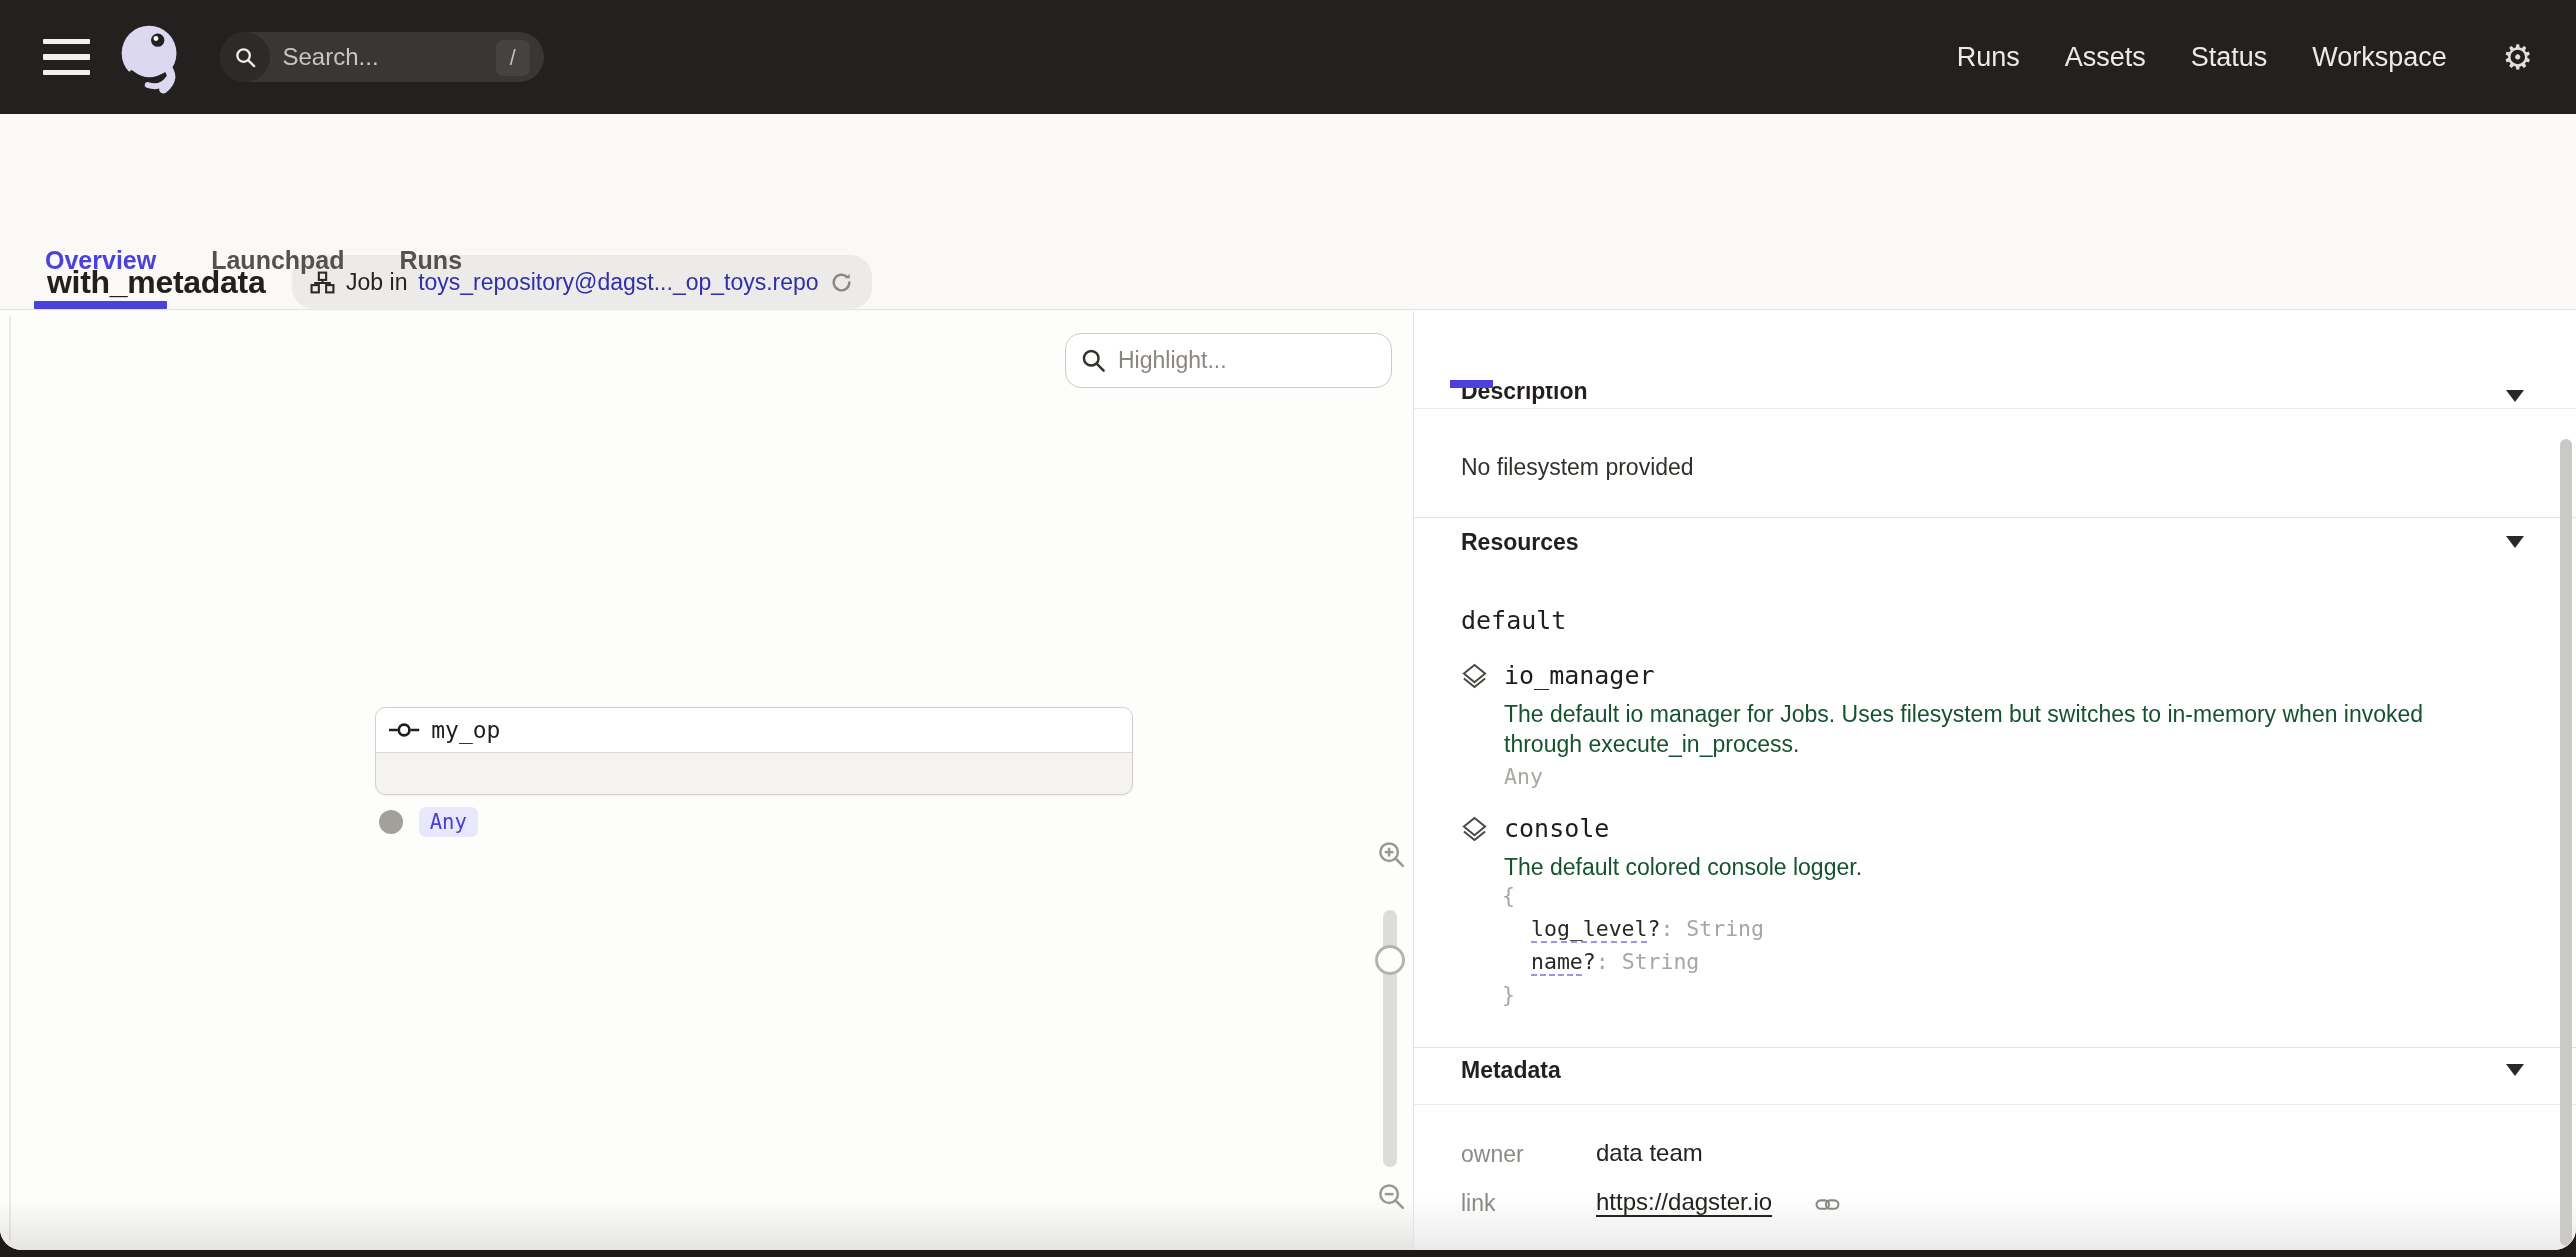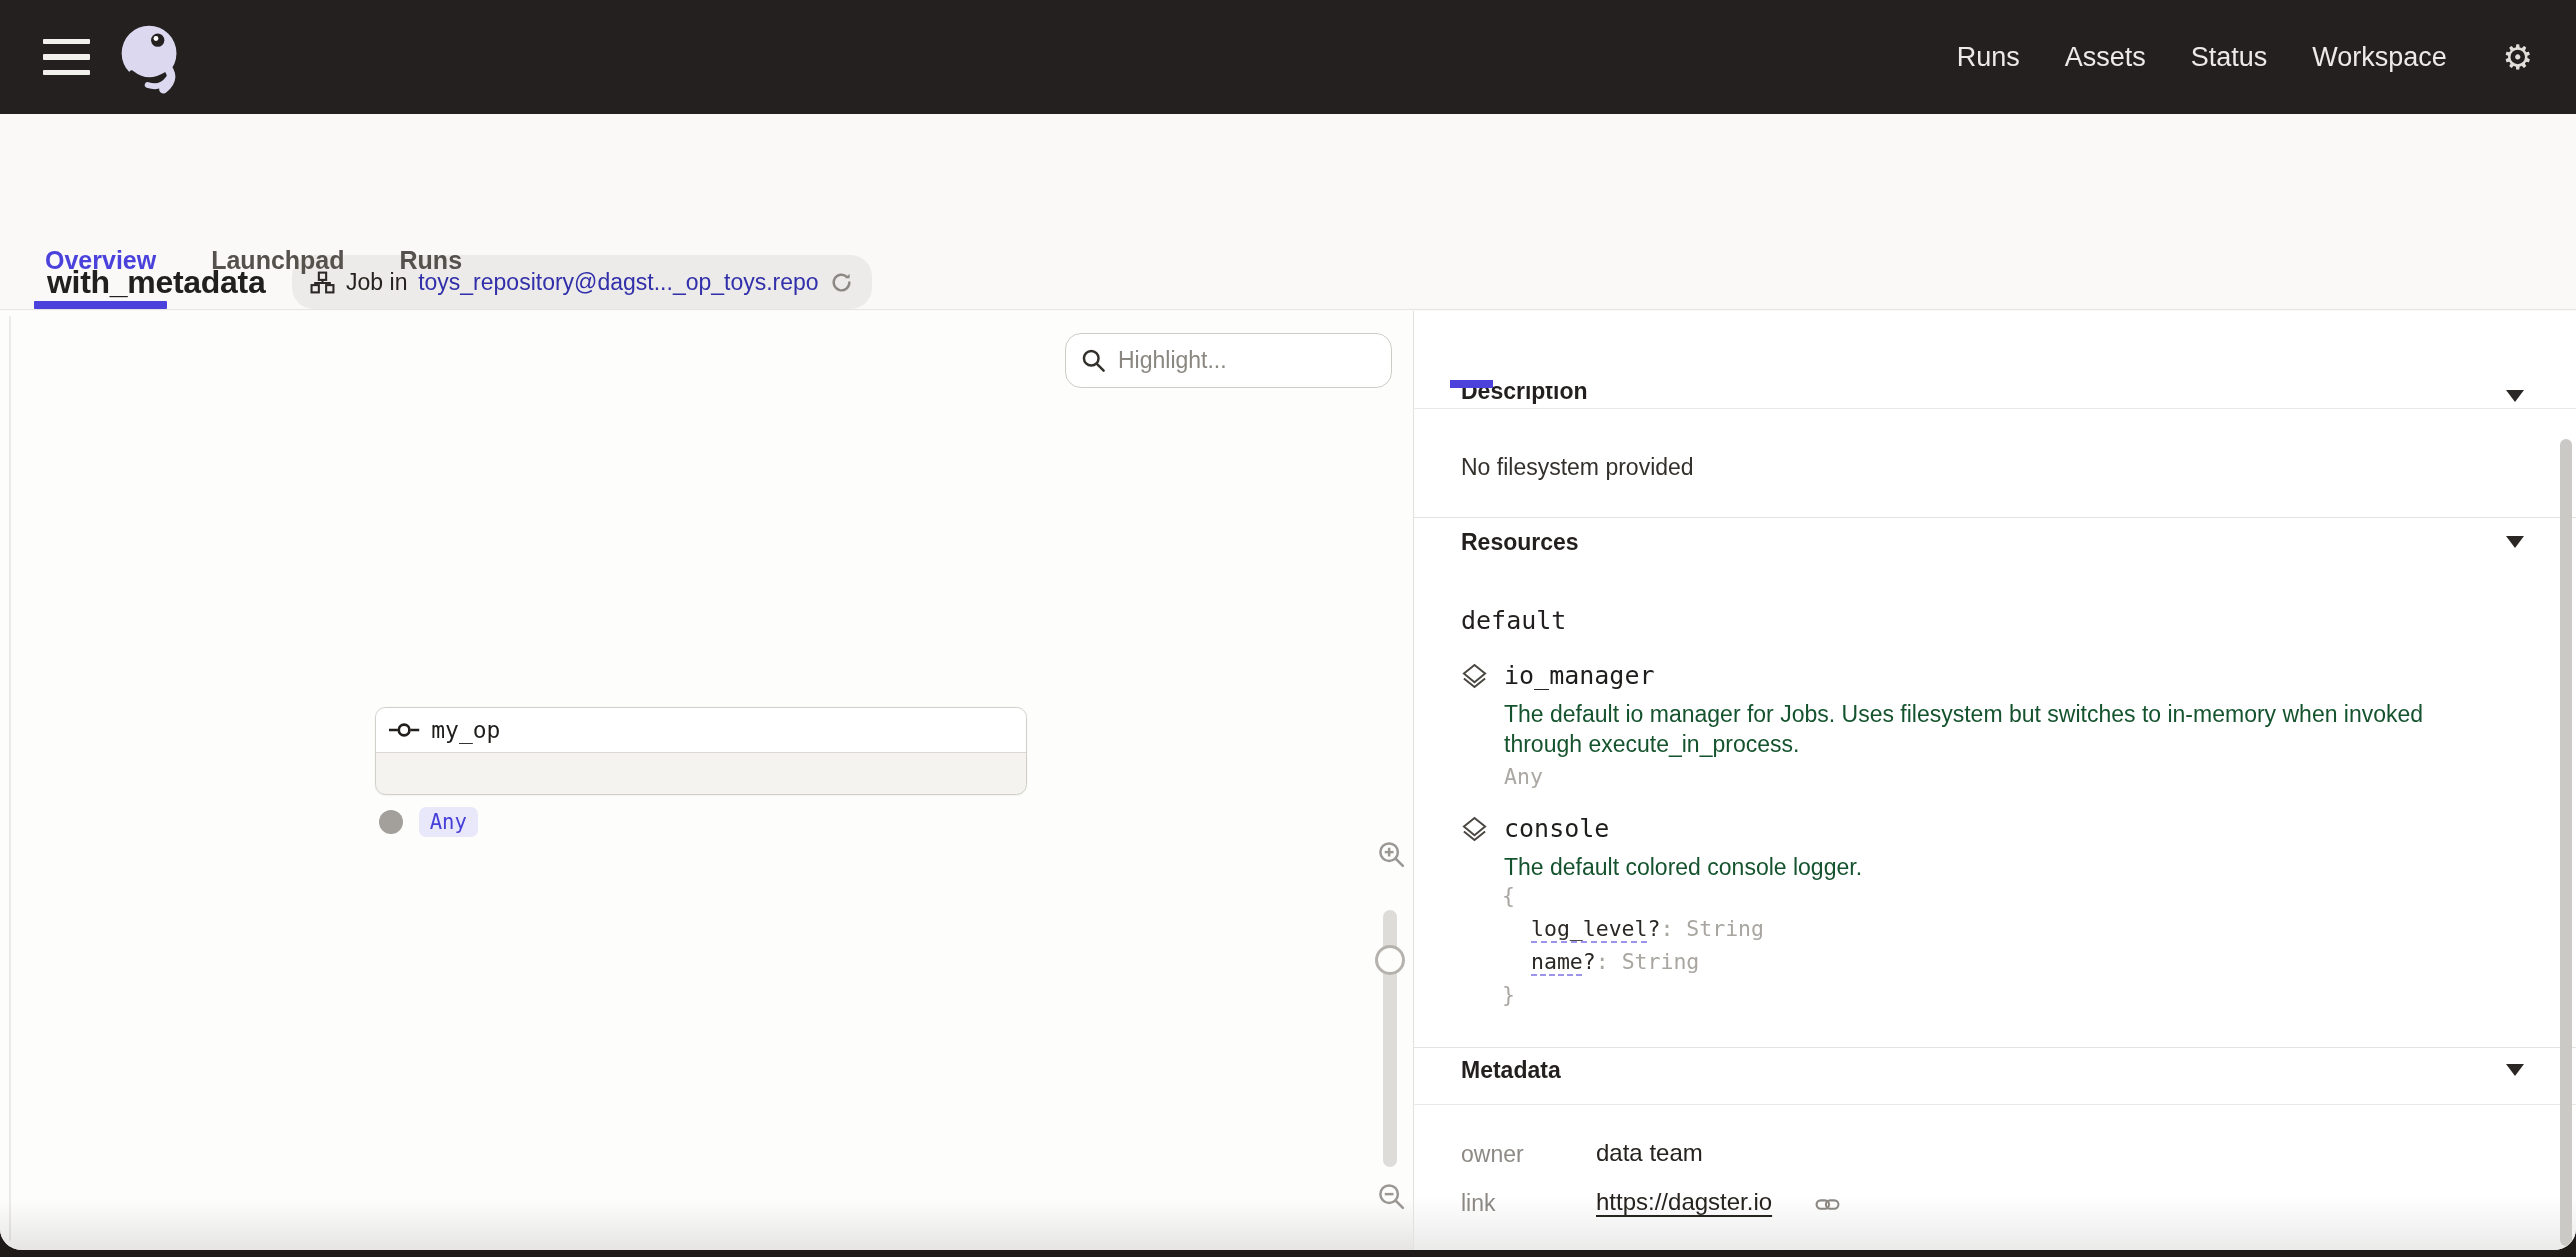--- a/index.html
+++ b/index.html
@@ -47,21 +47,21 @@
   .opsubset { position:absolute; left:34px; top:19px; width:621px; height:54px; background:#fff;
               border:1.8px solid #CFCCC7; border-radius:14.3px; display:flex; align-items:center; padding:0 16px; gap:14.3px;
               box-shadow:0 0.9px 1.8px rgba(0,0,0,0.04); }
   .opsubset input { border:none; outline:none; font-size:23px; color:#33302C; flex:1; font-family:"Liberation Sans",sans-serif; }
   .opsubset input::placeholder { color:#8A8680; }
   .highlight-box { position:absolute; left:1065px; top:21.5px; width:327px; height:55px; background:#fff;
                    border:1.8px solid #CFCCC7; border-radius:16px; display:flex; align-items:center; padding:0 14.3px; gap:10.7px; }
   .highlight-box input { border:none; outline:none; font-size:23px; color:#33302C; width:224px; font-family:"Liberation Sans",sans-serif; }
   .highlight-box input::placeholder { color:#8A8680; }
 
-  .op-node { position:absolute; left:375px; top:396px; width:652px; height:88px; background:#F4F3F0;
+  .op-node { position:absolute; left:375px; top:396px; width:758px; height:88px; background:#F4F3F0;
              border:1.8px solid #D2CFC8; border-radius:10.7px; overflow:hidden; box-shadow:0 0.9px 1.8px rgba(0,0,0,0.05); cursor:pointer; }
   .op-node-head { height:45px; background:#FFFFFF; border-bottom:0.9px solid #DBD8D2; display:flex; align-items:center; padding:0 12.5px; gap:10.7px; }
   .op-node-name { font-family:"DejaVu Sans Mono", monospace; font-size:23px; color:#1F1D1B; }
   .op-port { position:absolute; left:379px; top:499px; width:24px; height:24px; border-radius:50%; background:#A3A09B; }
   .type-badge { position:absolute; left:419px; top:496px; height:29.5px; padding:0 10.7px; background:#E9E8FA; border-radius:7.2px;
                 color:#4640D8; font-family:"DejaVu Sans Mono", monospace; font-size:20.6px; display:flex; align-items:center; cursor:pointer; }
 
   .zoomctl { position:absolute; left:1363px; top:528px; width:50px; display:flex; flex-direction:column; align-items:center; }
   .zoom-track { position:absolute; left:19.7px; top:71px; width:14.3px; height:257px; background:#DEDCD9; border-radius:7.2px; cursor:pointer; }
   .zoom-thumb { position:absolute; left:11.6px; top:106px; width:30px; height:30px; background:#FDFDFC; border:3.6px solid #B6B3AE; border-radius:50%; cursor:grab; }
@@ -118,20 +118,30 @@
 
     <svg class="logo" viewBox="0 0 52 52">
       <circle cx="25" cy="23" r="19" fill="#DBD8F0"></circle>
       <path d="M13 37 q11 9 24 1" stroke="#242020" stroke-width="4" fill="none" stroke-linecap="round"></path>
       <path d="M36 31 q9 9 -1 17" stroke="#DBD8F0" stroke-width="6" fill="none" stroke-linecap="round"></path>
       <path d="M24 45 q9 3 14 -4" stroke="#DBD8F0" stroke-width="4" fill="none" stroke-linecap="round"></path>
       <circle cx="31" cy="14" r="4.6" fill="#242020"></circle>
       <circle cx="29.8" cy="12.8" r="1.7" fill="#FFFFFF"></circle>
     </svg>
 
+    <div class="search-pill">
+      <div class="search-chip">
+        <svg width="23" height="23" viewBox="0 0 24 24">
+            <circle cx="10" cy="10" r="6.5" fill="none" stroke="#F2F0ED" stroke-width="2.4"></circle>
+            <line x1="15" y1="15" x2="21" y2="21" stroke="#F2F0ED" stroke-width="2.4" stroke-linecap="round"></line>
+          </svg>
+      </div>
+      <input class="search-input" placeholder="Search..." style="">
+      <div class="slash-badge">/</div>
+    </div>
 
     <div class="nav-spacer"></div>
     <div class="nav-links">
       <span class="nav-link">Runs</span>
       <span class="nav-link">Assets</span>
       <span class="nav-link">Status</span>
       <span class="nav-link">Workspace</span>
       <span class="gear">⚙</span>
     </div>
   </div>

